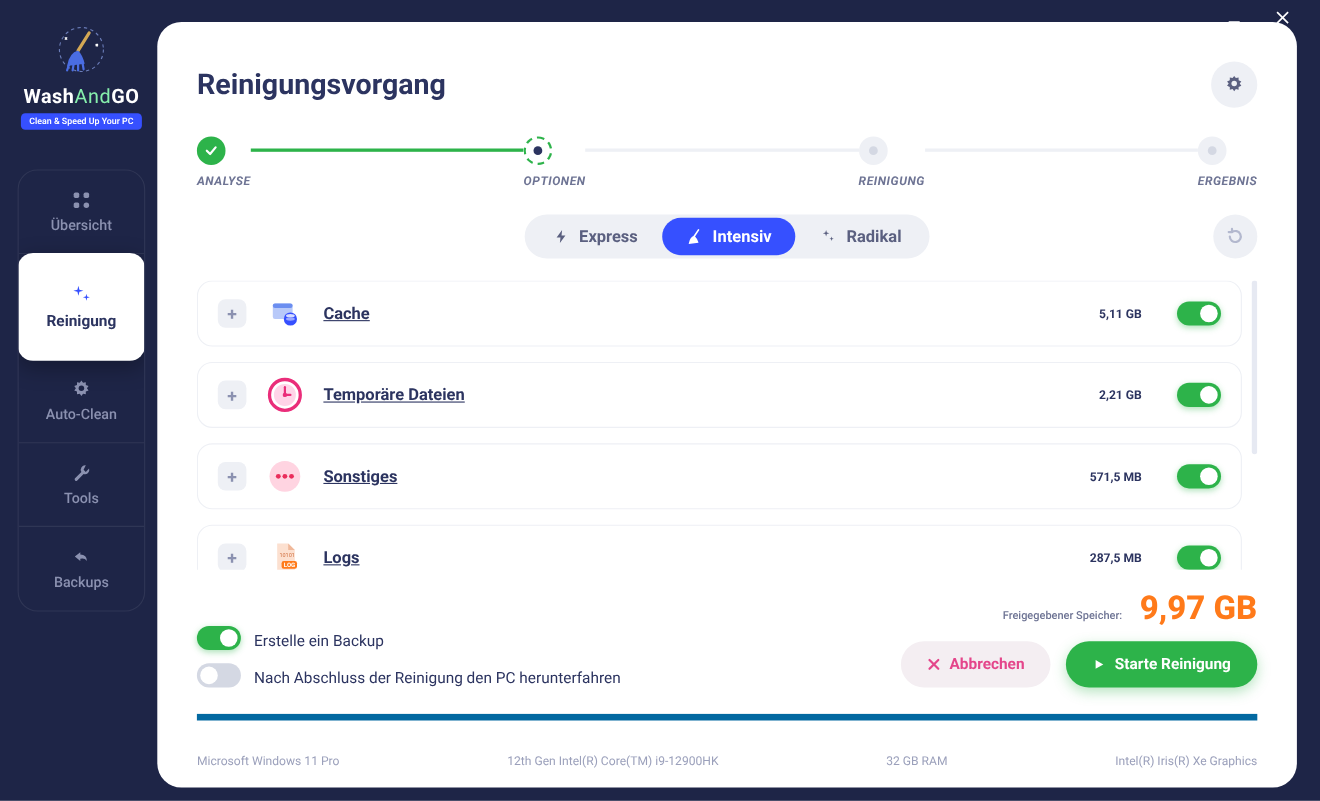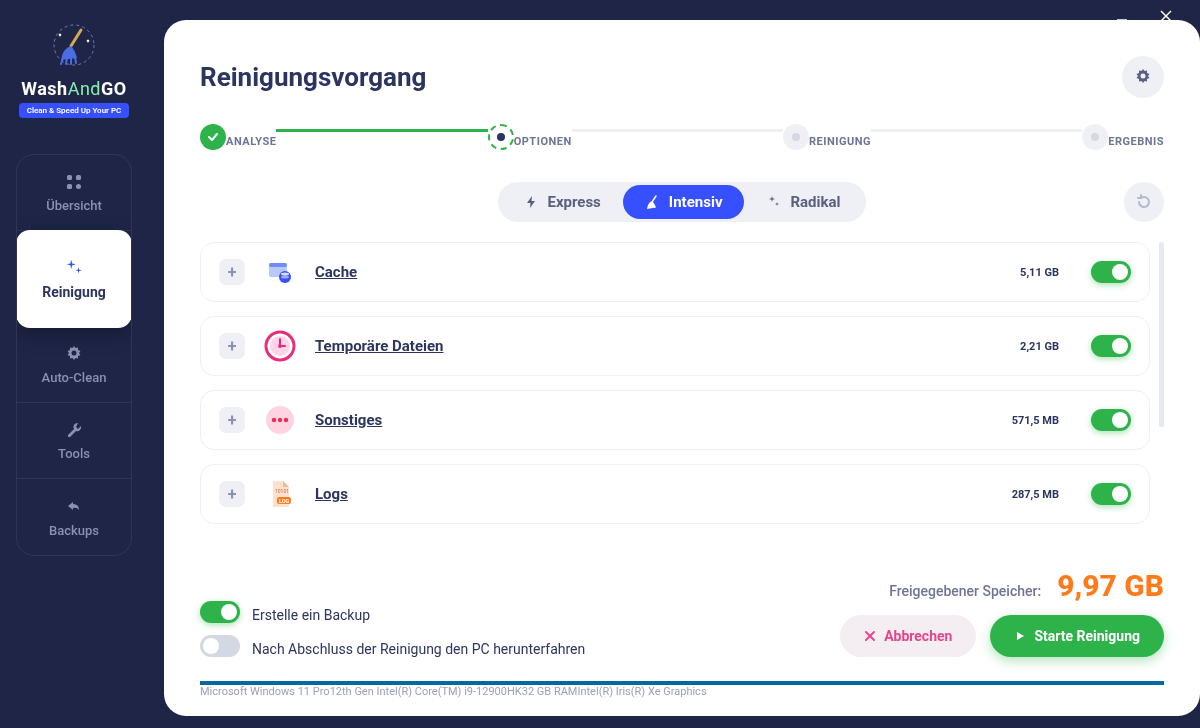--- a/index.html
+++ b/index.html
@@ -16,28 +16,28 @@
 .brand-sub { background: #3650ff; color: #fff; font-size: 8px; padding: 3px 8px; border-radius: 4px; margin-top: 4px; font-weight: 600; }
 
 .nav { width: 116px; border: 1px solid rgba(255,255,255,0.08); border-radius: 18px; overflow: hidden; }
 .nav-item { height: 76px; display: flex; flex-direction: column; align-items: center; justify-content: center; gap: 6px; color: #8b91b0; cursor: pointer; border-bottom: 1px solid rgba(255,255,255,0.08); }
 .nav-item:last-child { border-bottom: none; }
 .nav-item.active { background: #fff; color: #3650ff; border-radius: 14px; box-shadow: 0 6px 20px rgba(0,0,0,0.3); position: relative; z-index: 2; margin: -1px; border: none; height: 98px; }
 .nav-item .nav-icon { width: 20px; height: 20px; display: flex; align-items: center; justify-content: center; }
 .nav-item .nav-label { font-size: 13px; font-weight: 500; }
 .nav-item.active .nav-label { font-weight: 700; color: #2c3460; font-size: 14px; }
 
-.main { position: absolute; left: 164px; top: 20px; width: 1036px; height: 696px; background: #fff; border-radius: 22px; padding: 36px 36px 18px 36px; display: flex; flex-direction: column; }
+.main { position: absolute; left: 143px; top: 20px; width: 1036px; height: 696px; background: #fff; border-radius: 22px; padding: 36px 36px 18px 36px; display: flex; flex-direction: column; }
 
 .header-row { display: flex; align-items: center; justify-content: space-between; margin-bottom: 26px; }
 .page-title { font-size: 26px; font-weight: 700; color: #2c3460; }
 .settings-btn { width: 42px; height: 42px; border-radius: 50%; background: #eef0f5; display: flex; align-items: center; justify-content: center; cursor: pointer; color: #5b6080; }
 
 .stepper { display: flex; align-items: center; margin-bottom: 24px; position: relative; }
-.step { display: flex; align-items: center; position: relative; }
+.step { display: flex; flex-direction: column; align-items: flex-start; position: relative; font-style: italic; }
 .step-circle { width: 26px; height: 26px; border-radius: 50%; display: flex; align-items: center; justify-content: center; margin-bottom: 8px; }
 .step-done .step-circle { background: #2db34a; color: #fff; }
 .step-active .step-circle { background: #fff; border: 2px dashed #2db34a; position: relative; }
 .step-active .step-circle::after { content: ""; width: 8px; height: 8px; border-radius: 50%; background: #2c3460; }
 .step-pending .step-circle { background: #eef0f5; position: relative; }
 .step-pending .step-circle::after { content: ""; width: 8px; height: 8px; border-radius: 50%; background: #d4d8e3; }
 .step-label { font-size: 11px; font-weight: 700; color: #6e7494; letter-spacing: 0.5px; }
 .step-line { flex: 1; height: 3px; background: #eef0f5; margin-bottom: 22px; }
 .step-line.done { background: #2db34a; }
 
@@ -64,28 +64,28 @@
 .toggle.on::after { right: 3px; }
 .toggle.off::after { left: 3px; }
 
 .footer { margin-top: 18px; display: flex; flex-direction: column; gap: 10px; }
 .footer-row { display: flex; align-items: flex-end; justify-content: space-between; }
 .footer-left { display: flex; flex-direction: column; gap: 12px; }
 .opt-row { display: flex; align-items: flex-end; gap: 12px; }
 .opt-label { font-size: 14px; color: #2c3460; }
 .footer-right { display: flex; flex-direction: column; align-items: flex-end; gap: 12px; }
 .freed-row { display: flex; align-items: baseline; gap: 16px; }
-.freed-label { font-size: 14px; color: #6e7494; font-weight: 500; }
+.freed-label { font-size: 10px; color: #6e7494; font-weight: 500; }
 .freed-value { font-size: 30px; font-weight: 800; color: #ff7a1a; }
 .action-btns { display: flex; gap: 14px; }
 .btn { height: 42px; border-radius: 21px; padding: 0 24px; display: flex; align-items: center; gap: 8px; font-weight: 700; font-size: 14px; cursor: pointer; border: none; }
 .btn-cancel { background: #f4eef2; color: #e4468b; }
 .btn-start { background: #2db34a; color: #fff; box-shadow: 0 4px 12px rgba(45,179,74,0.35); }
 
-.sys-info { border-top: 4px solid #0369a1; margin-top: 14px; padding-top: 0; display: flex; font-size: 11px; color: #9ba0bb; }
+.sys-info { border-top: 6px solid #0369a1; margin-top: 14px; padding-top: 30px; display: flex; justify-content: space-between; font-size: 11px; color: #9ba0bb; }
 </style>
 </head>
 <body>
 
 <div class="titlebar">
   <div class="titlebar-btn">
     <svg width="14" height="14" viewBox="0 0 14 14">
         <line x1="2" y1="11" x2="12" y2="11" stroke="white" stroke-width="1.5"></line>
       </svg>
   </div>

